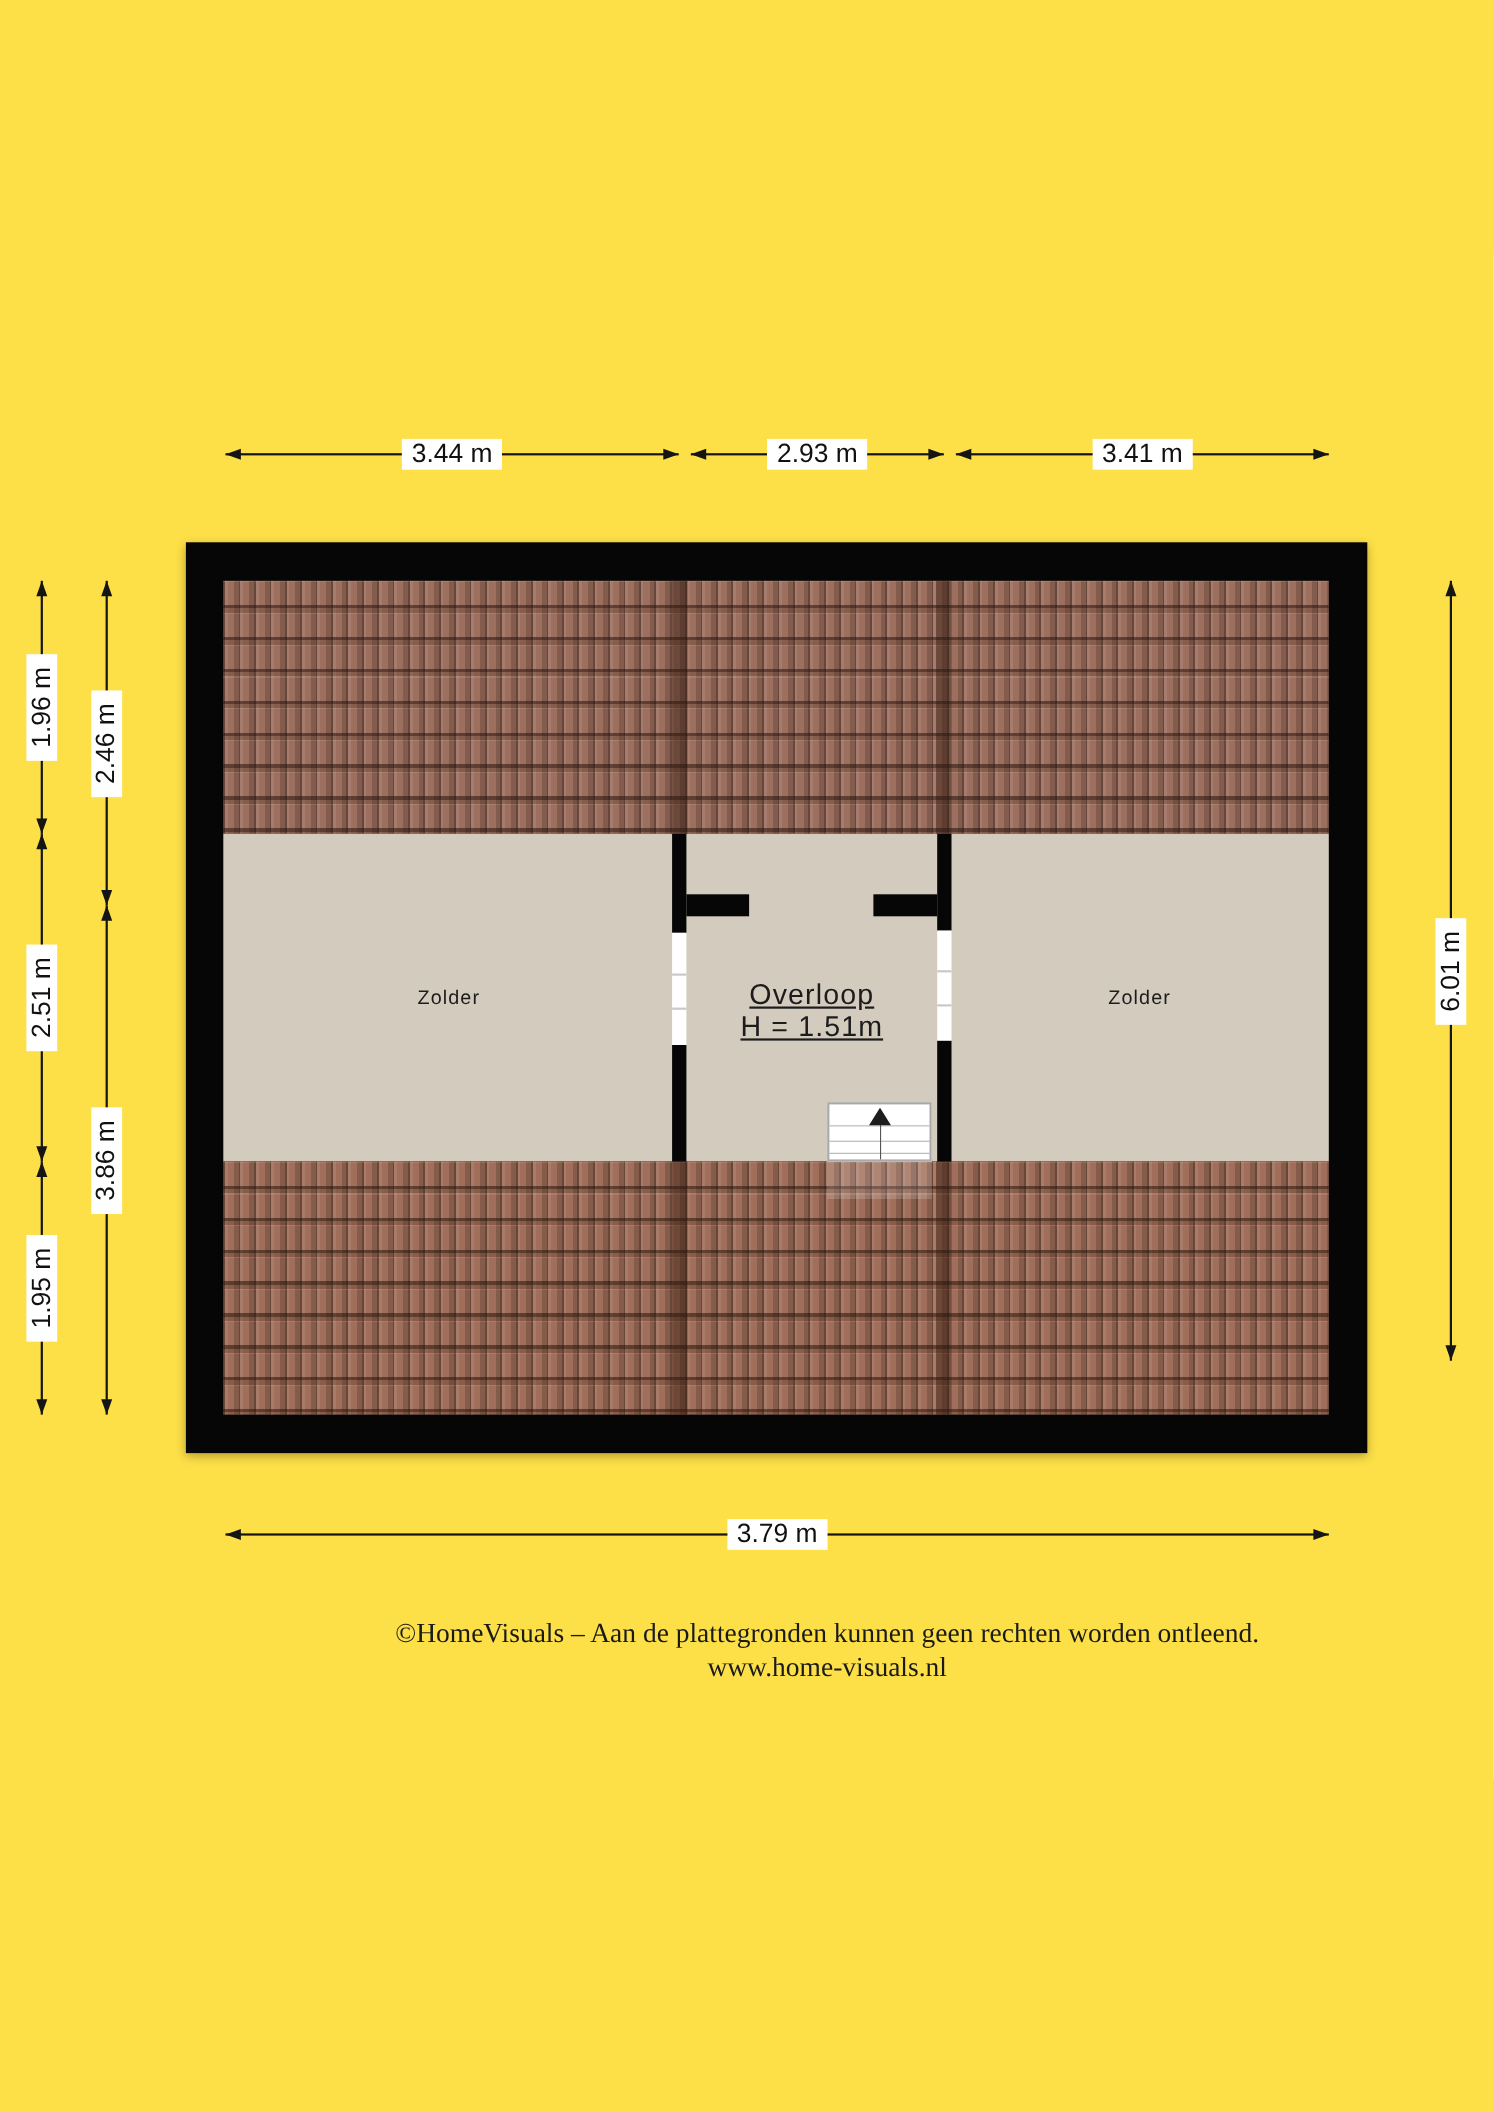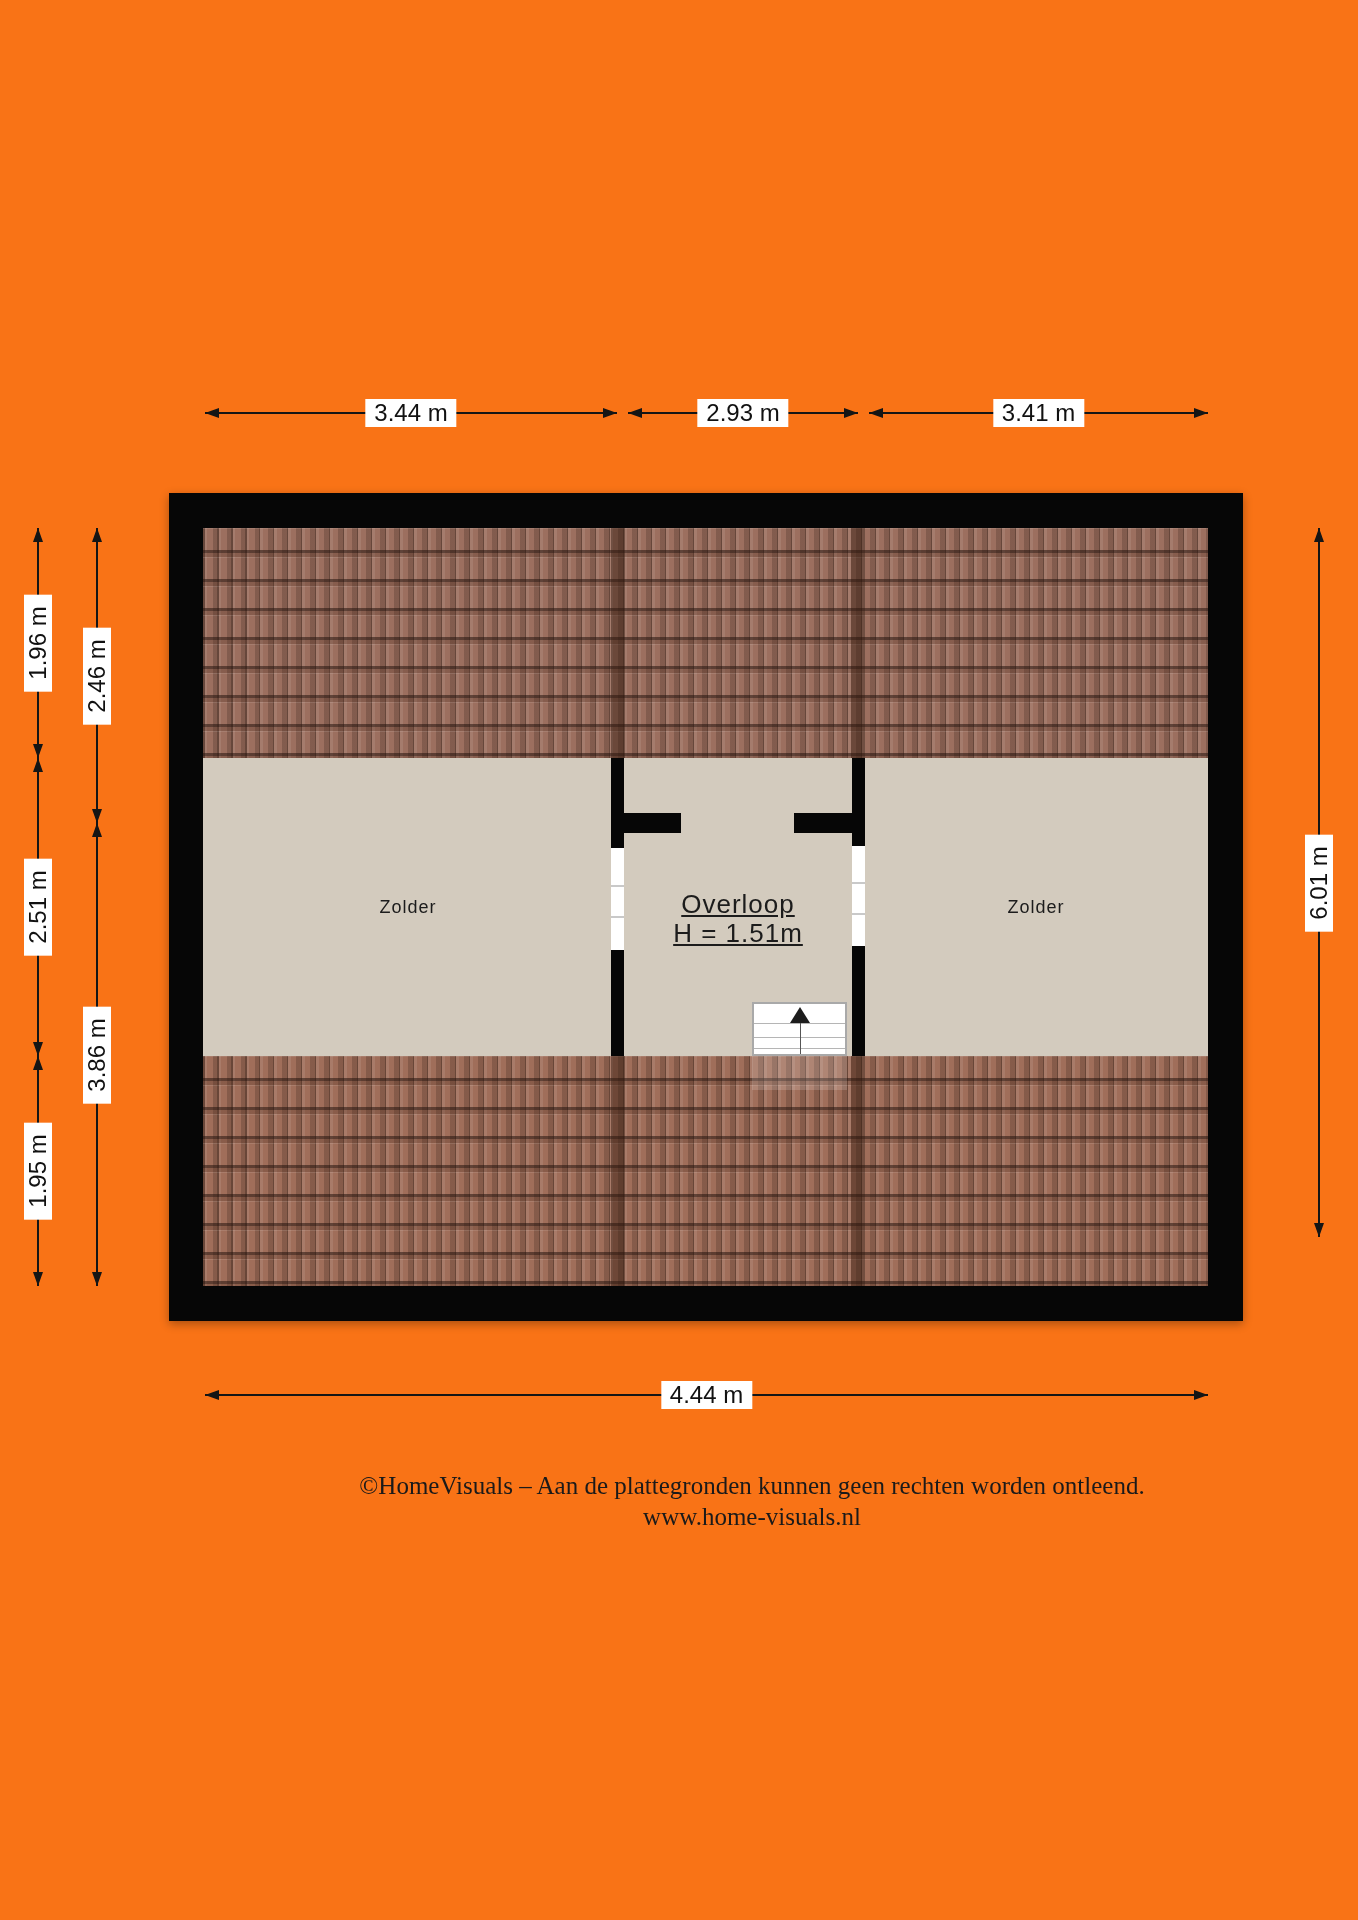--- a/index.html
+++ b/index.html
@@ -1,17 +1,17 @@
 <!DOCTYPE html>
 <html><head>
 <meta charset="utf-8">
 <style>
   html,body{margin:0;padding:0;background:#ffffff;}
   .canvas{
-    position:relative;width:1358px;height:1920px;margin:0 auto;background:#f97316;
+    position:relative;width:1358px;height:1920px;margin:0 auto;background:#fde047;
     font-family:"Liberation Sans",sans-serif;color:#1a1a1a;overflow:hidden;
   }
   
   .plan-frame{
     position:absolute;left:169px;top:493px;width:1074px;height:828px;
     background:#060606;box-shadow:0 3px 9px rgba(0,0,0,0.32);
   }
   .band{position:absolute;left:203px;width:1005px;}
   .roof{
     background-color:#9c6f5f;
@@ -153,21 +153,21 @@
   <div class="room-label" style="left:408px;top:907px">Zolder</div>
   <div class="room-label two-line" style="left:738px;top:919px">
     <div>Overloop</div>
     <div>H = 1.51m</div>
   </div>
   <div class="room-label" style="left:1036px;top:907px">Zolder</div>
 
   <div class="dimh" style="left:205px;top:1394px;width:1003px">
     <span class="ah w"></span>
     <span class="ah e"></span>
-    <span class="dim-label">4.44 m</span>
+    <span class="dim-label">3.79 m</span>
   </div>
 
   <div class="footer">
     <div>©HomeVisuals – Aan de plattegronden kunnen geen rechten worden ontleend.</div>
     <div>www.home-visuals.nl</div>
   </div>
 
 </div>
 
 </body></html>

